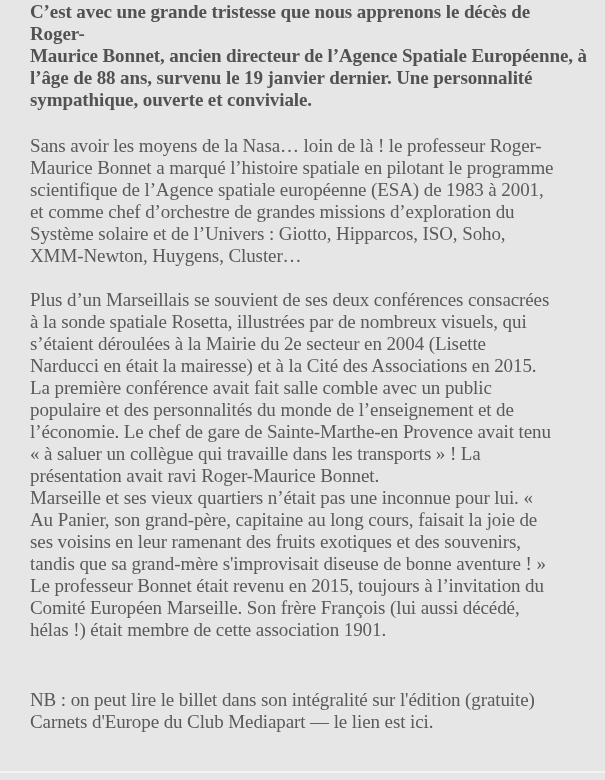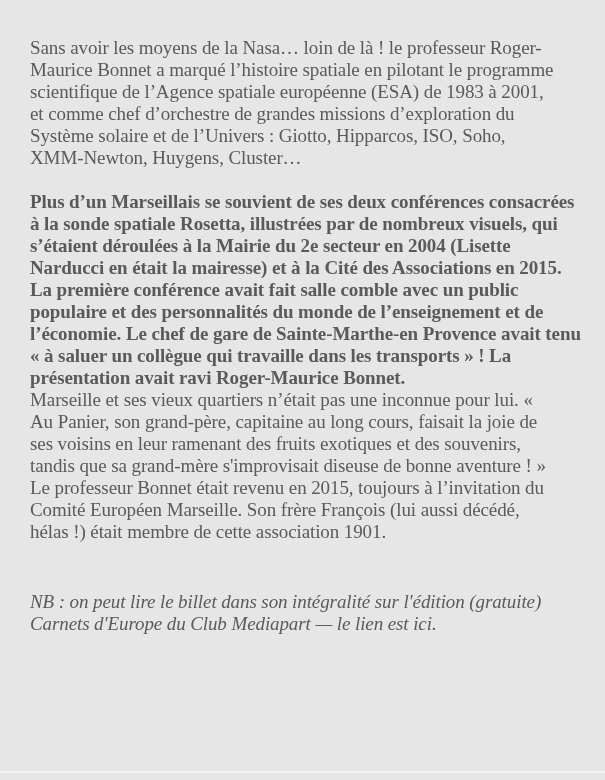--- a/index.html
+++ b/index.html
@@ -27,49 +27,51 @@
   .para {
     margin: 0;
     white-space: pre-line;
     letter-spacing: -0.1px;
   }
   .para.bold {
     font-weight: bold;
     color: #525252;
   }
   .para.gap-small {
-    margin-top: 36px;
+    margin-top: 24px;
   }
   .para.gap-medium {
     margin-top: 22px;
-    font-weight: bold;
   }
   .para.note {
     margin-top: 48px;
-    font-style: italic;
   }
   .note-link {
     color: inherit;
     text-decoration: none;
     cursor: pointer;
   }
   .divider {
     position: absolute;
     left: 0;
     top: 771px;
     width: 605px;
     height: 2px;
     background: #f3f3f3;
   }
 </style>
 </head>
 <body>
 
 <div class="page">
 
+  <p class="para bold">C’est avec une grande tristesse que nous apprenons le décès de Roger-
+Maurice Bonnet, ancien directeur de l’Agence Spatiale Européenne, à
+l’âge de 88 ans, survenu le 19 janvier dernier. Une personnalité
+sympathique, ouverte et conviviale.</p>
 
   <p class="para gap-small">Sans avoir les moyens de la Nasa… loin de là ! le professeur Roger-
 Maurice Bonnet a marqué l’histoire spatiale en pilotant le programme
 scientifique de l’Agence spatiale européenne (ESA) de 1983 à 2001,
 et comme chef d’orchestre de grandes missions d’exploration du
 Système solaire et de l’Univers : Giotto, Hipparcos, ISO, Soho,
 XMM-Newton, Huygens, Cluster…</p>
 
 
   <p class="para gap-medium">Plus d’un Marseillais se souvient de ses deux conférences consacrées

